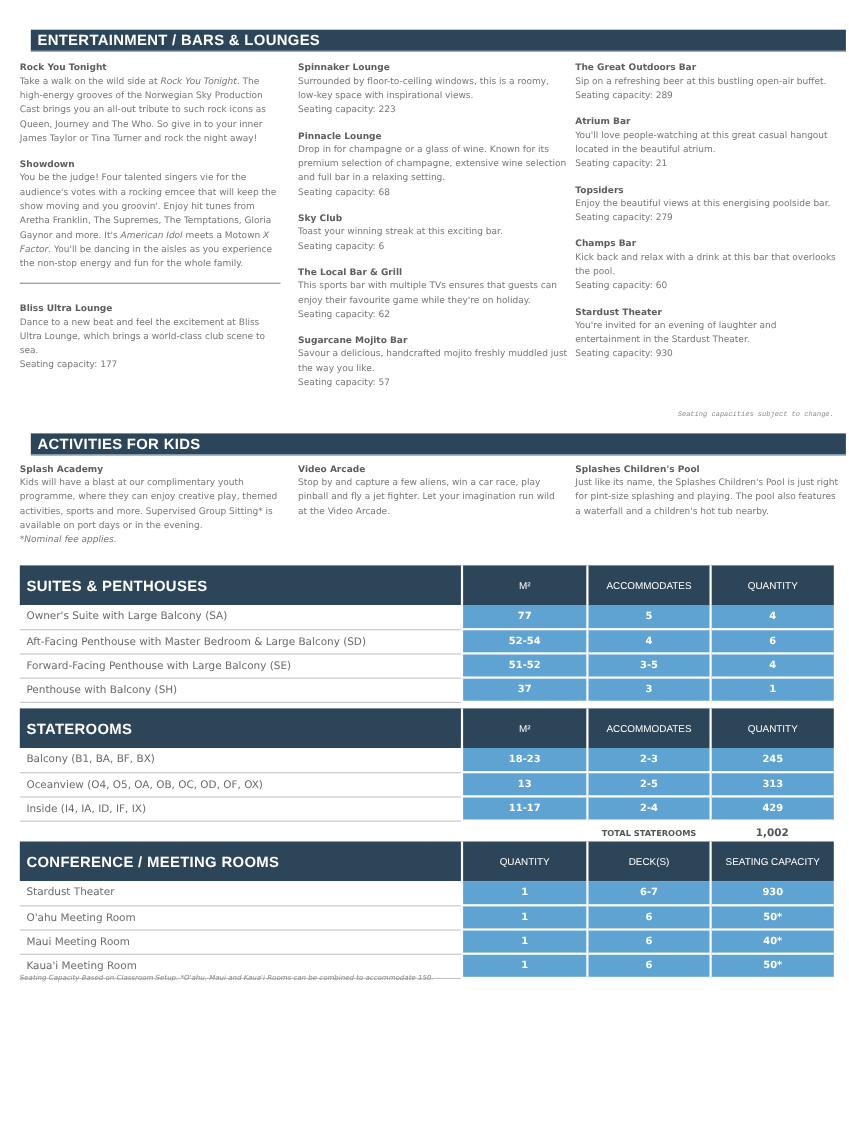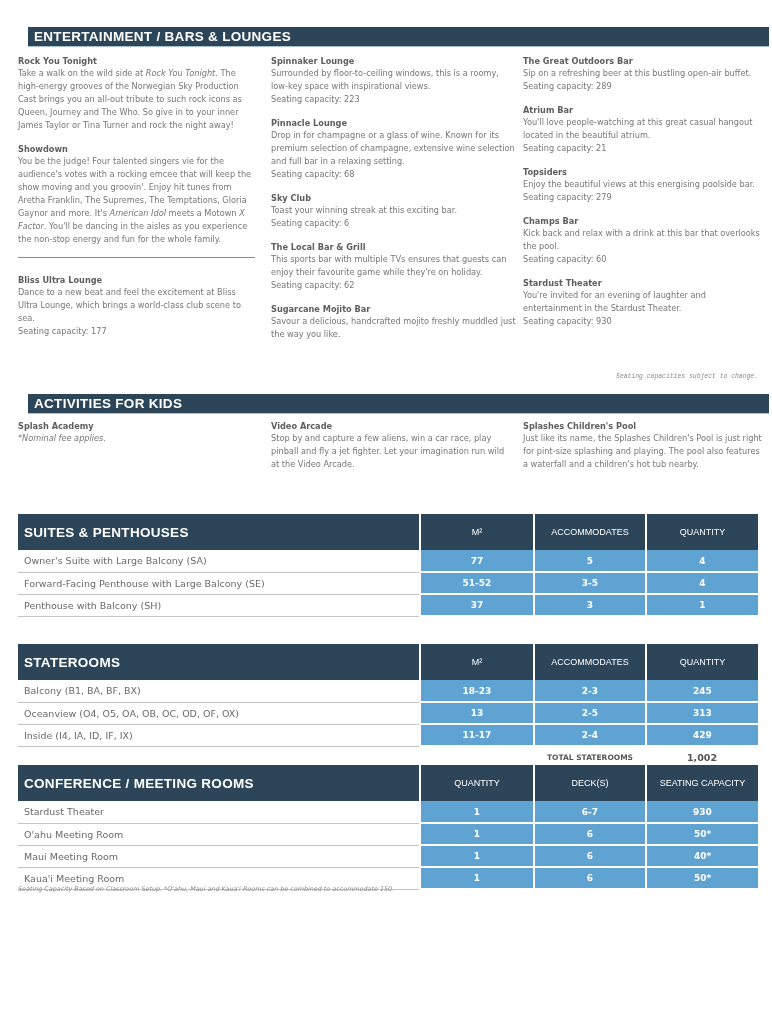--- a/index.html
+++ b/index.html
@@ -99,20 +99,21 @@
     <div class="item-cap">Seating capacity: 6</div>
   </div>
   <div class="item">
     <div class="item-title">The Local Bar &amp; Grill</div>
     <div class="item-desc">This sports bar with multiple TVs ensures that guests can enjoy their favourite game while they're on holiday.</div>
     <div class="item-cap">Seating capacity: 62</div>
   </div>
   <div class="item">
     <div class="item-title">Sugarcane Mojito Bar</div>
     <div class="item-desc">Savour a delicious, handcrafted mojito freshly muddled just the way you like.</div>
+    <div class="item-cap">Seating capacity: 57</div>
   </div>
 </div>
 
 <div class="col" style="left:523px; top:55px; width:240px;">
   <div class="item">
     <div class="item-title">The Great Outdoors Bar</div>
     <div class="item-desc">Sip on a refreshing beer at this bustling open-air buffet.</div>
     <div class="item-cap">Seating capacity: 289</div>
   </div>
   <div class="item">
@@ -136,20 +137,21 @@
     <div class="item-cap">Seating capacity: 930</div>
   </div>
 </div>
 
 <div class="note-right" style="top:373px;font-family:Liberation Mono, monospace;">Seating capacities subject to change.</div>
 
 <div class="section-bar" style="top:394px;">ACTIVITIES FOR KIDS</div>
 
 <div class="col" style="left:18px; top:420px;">
   <div class="item-title">Splash Academy</div>
+  <div class="item-desc">Kids will have a blast at our complimentary youth programme, where they can enjoy creative play, themed activities, sports and more. Supervised Group Sitting* is available on port days or in the evening.</div>
   <div class="item-desc" style="font-style:italic;">*Nominal fee applies.</div>
 </div>
 <div class="col" style="left:271px; top:420px; width:235px;">
   <div class="item-title">Video Arcade</div>
   <div class="item-desc">Stop by and capture a few aliens, win a car race, play pinball and fly a jet fighter. Let your imagination run wild at the Video Arcade.</div>
 </div>
 <div class="col" style="left:523px; top:420px; width:240px;">
   <div class="item-title">Splashes Children's Pool</div>
   <div class="item-desc">Just like its name, the Splashes Children's Pool is just right for pint-size splashing and playing. The pool also features a waterfall and a children's hot tub nearby.</div>
 </div>
@@ -168,20 +170,26 @@
     <th>ACCOMMODATES</th>
     <th>QUANTITY</th>
   </tr>
   <tr>
     <td class="name">Owner's Suite with Large Balcony (SA)</td>
     <td class="val">77</td>
     <td class="val">5</td>
     <td class="val">4</td>
   </tr>
   <tr>
+    <td class="name">Aft-Facing Penthouse with Master Bedroom &amp; Large Balcony (SD)</td>
+    <td class="val">52-54</td>
+    <td class="val">4</td>
+    <td class="val">6</td>
+  </tr>
+  <tr>
     <td class="name">Forward-Facing Penthouse with Large Balcony (SE)</td>
     <td class="val">51-52</td>
     <td class="val">3-5</td>
     <td class="val">4</td>
   </tr>
   <tr>
     <td class="name">Penthouse with Balcony (SH)</td>
     <td class="val">37</td>
     <td class="val">3</td>
     <td class="val">1</td>

